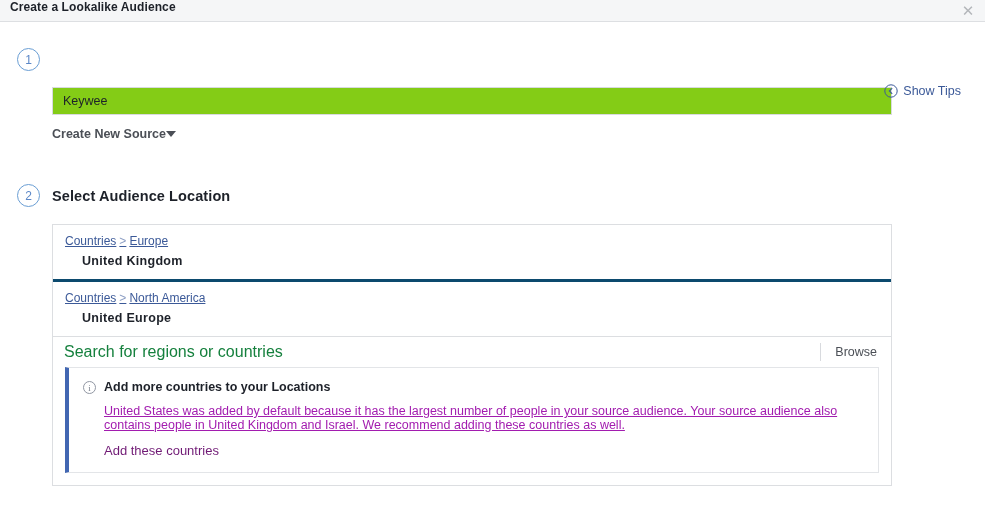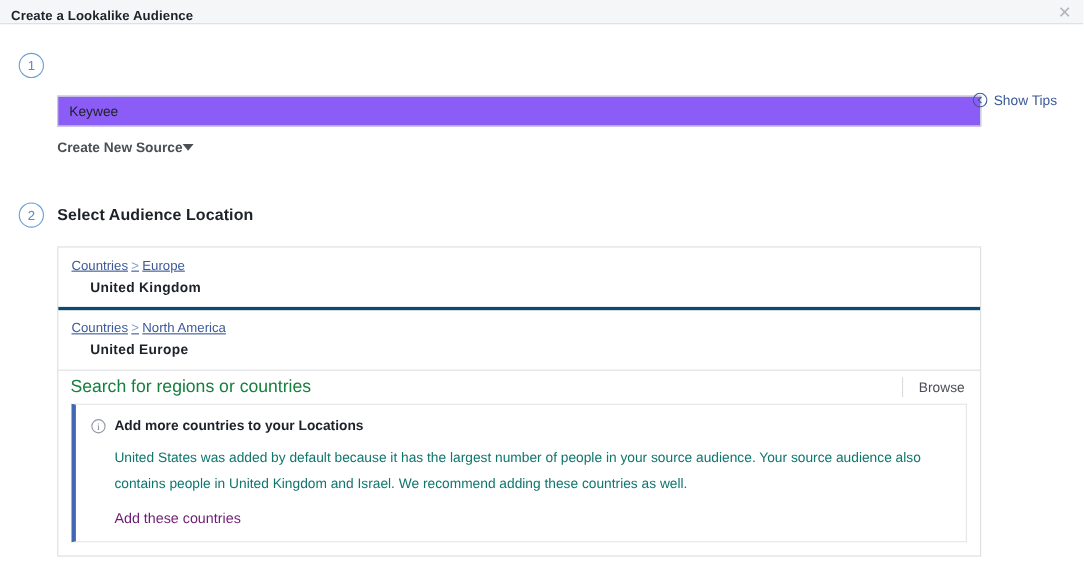--- a/index.html
+++ b/index.html
@@ -15,21 +15,21 @@
     color: #1d2129;
     overflow: hidden;
   }
 
   
   .titlebar {
     height: 22px;
     background: #f5f6f7;
     border-bottom: 1px solid #dddfe2;
     display: flex;
-    align-items: flex-end;
+    align-items: flex-start;
     padding: 0 10px 0 10px;
     box-sizing: border-box;
     position: relative;
   }
   .titlebar-title {
     font-size: 12px;
     font-weight: bold;
     color: #1d2129;
     letter-spacing: 0.1px;
   }
@@ -118,21 +118,21 @@
 
   
   .source-block {
     margin-left: 52px;
     margin-top: 16px;
   }
   .source-input {
     width: 840px;
     height: 28px;
     border: 1px solid #d8dade;
-    background: #8b5cf6;
+    background: #84cc16;
     box-sizing: border-box;
     display: flex;
     align-items: center;
     padding: 0 10px;
     font-size: 12.5px;
     color: #1d2129;
   }
   .create-new-source {
     margin-top: 12px;
     display: flex;
@@ -244,23 +244,24 @@
   }
   .notice-title {
     font-size: 12.5px;
     font-weight: bold;
     color: #1d2129;
   }
   .notice-body {
     margin-top: 10px;
     margin-left: 21px;
     font-size: 12.5px;
-    line-height: 24px;
-    color: #0f766e;
+    line-height: 14px;
+    color: #a21caf;
     max-width: 775px;
+    text-decoration: underline;
   }
   .notice-link {
     margin-top: 11px;
     margin-left: 21px;
     font-size: 13px;
     color: #701a75;
     cursor: pointer;
     width: fit-content;
   }
 </style>

